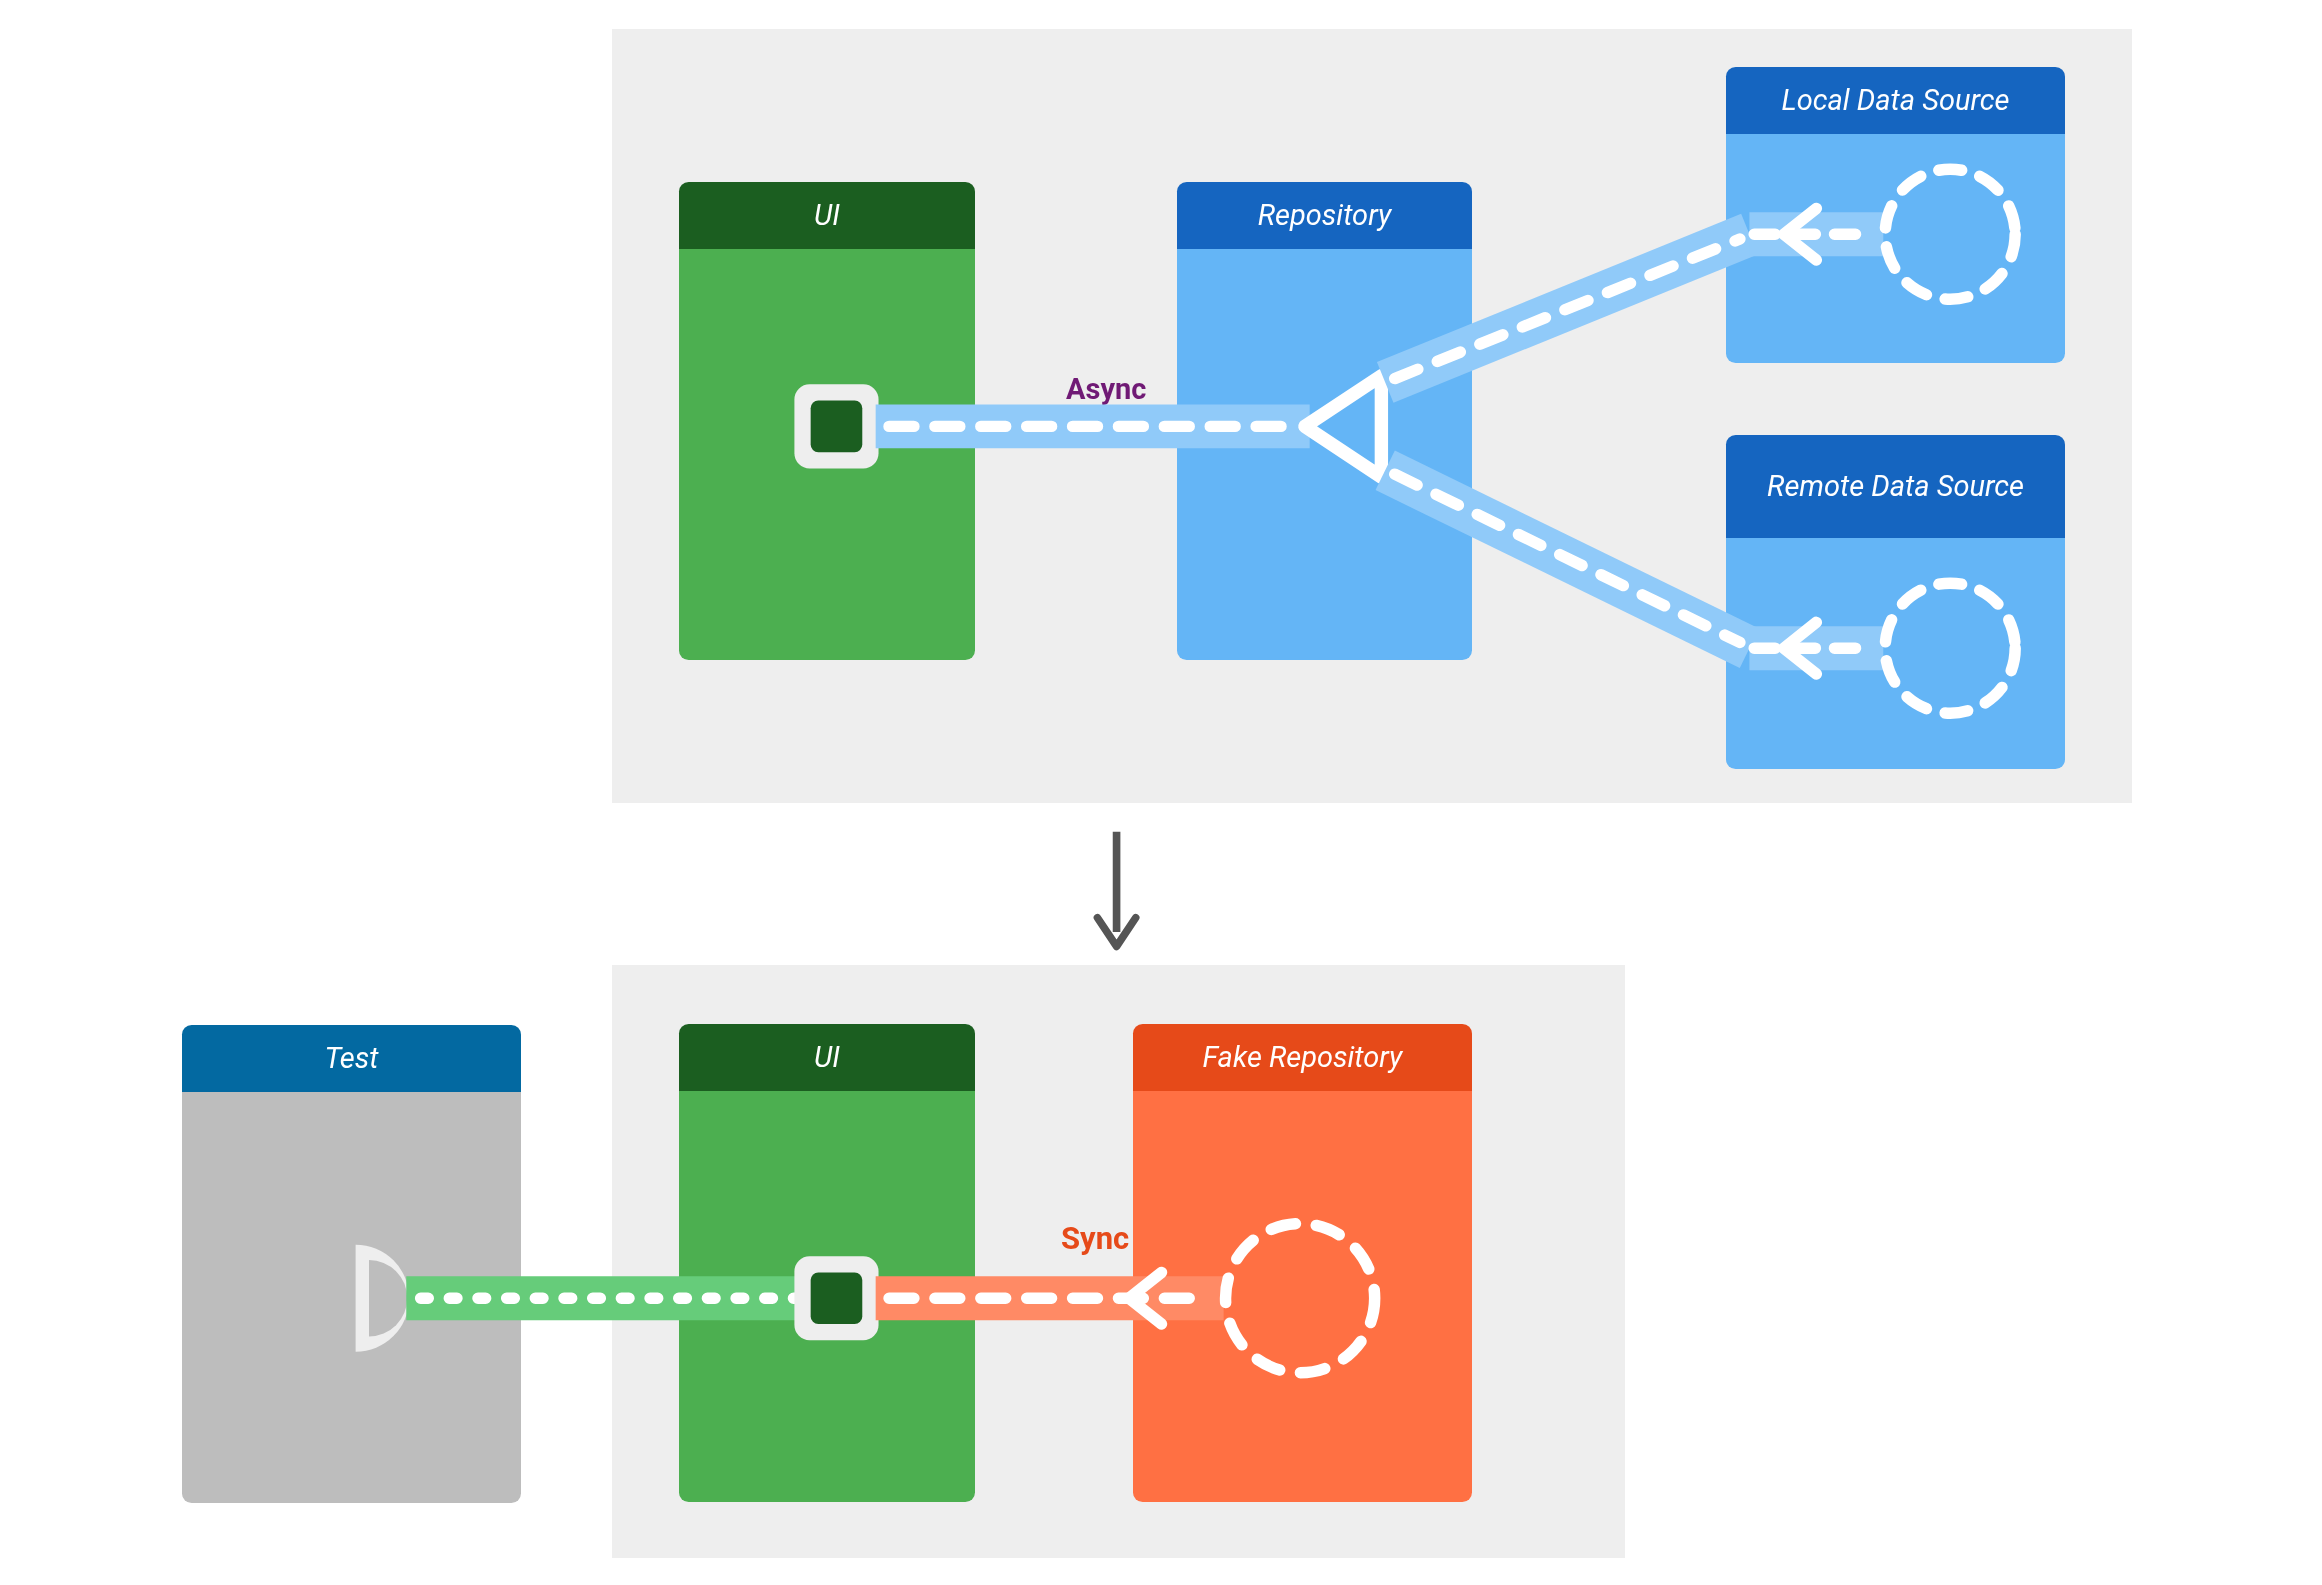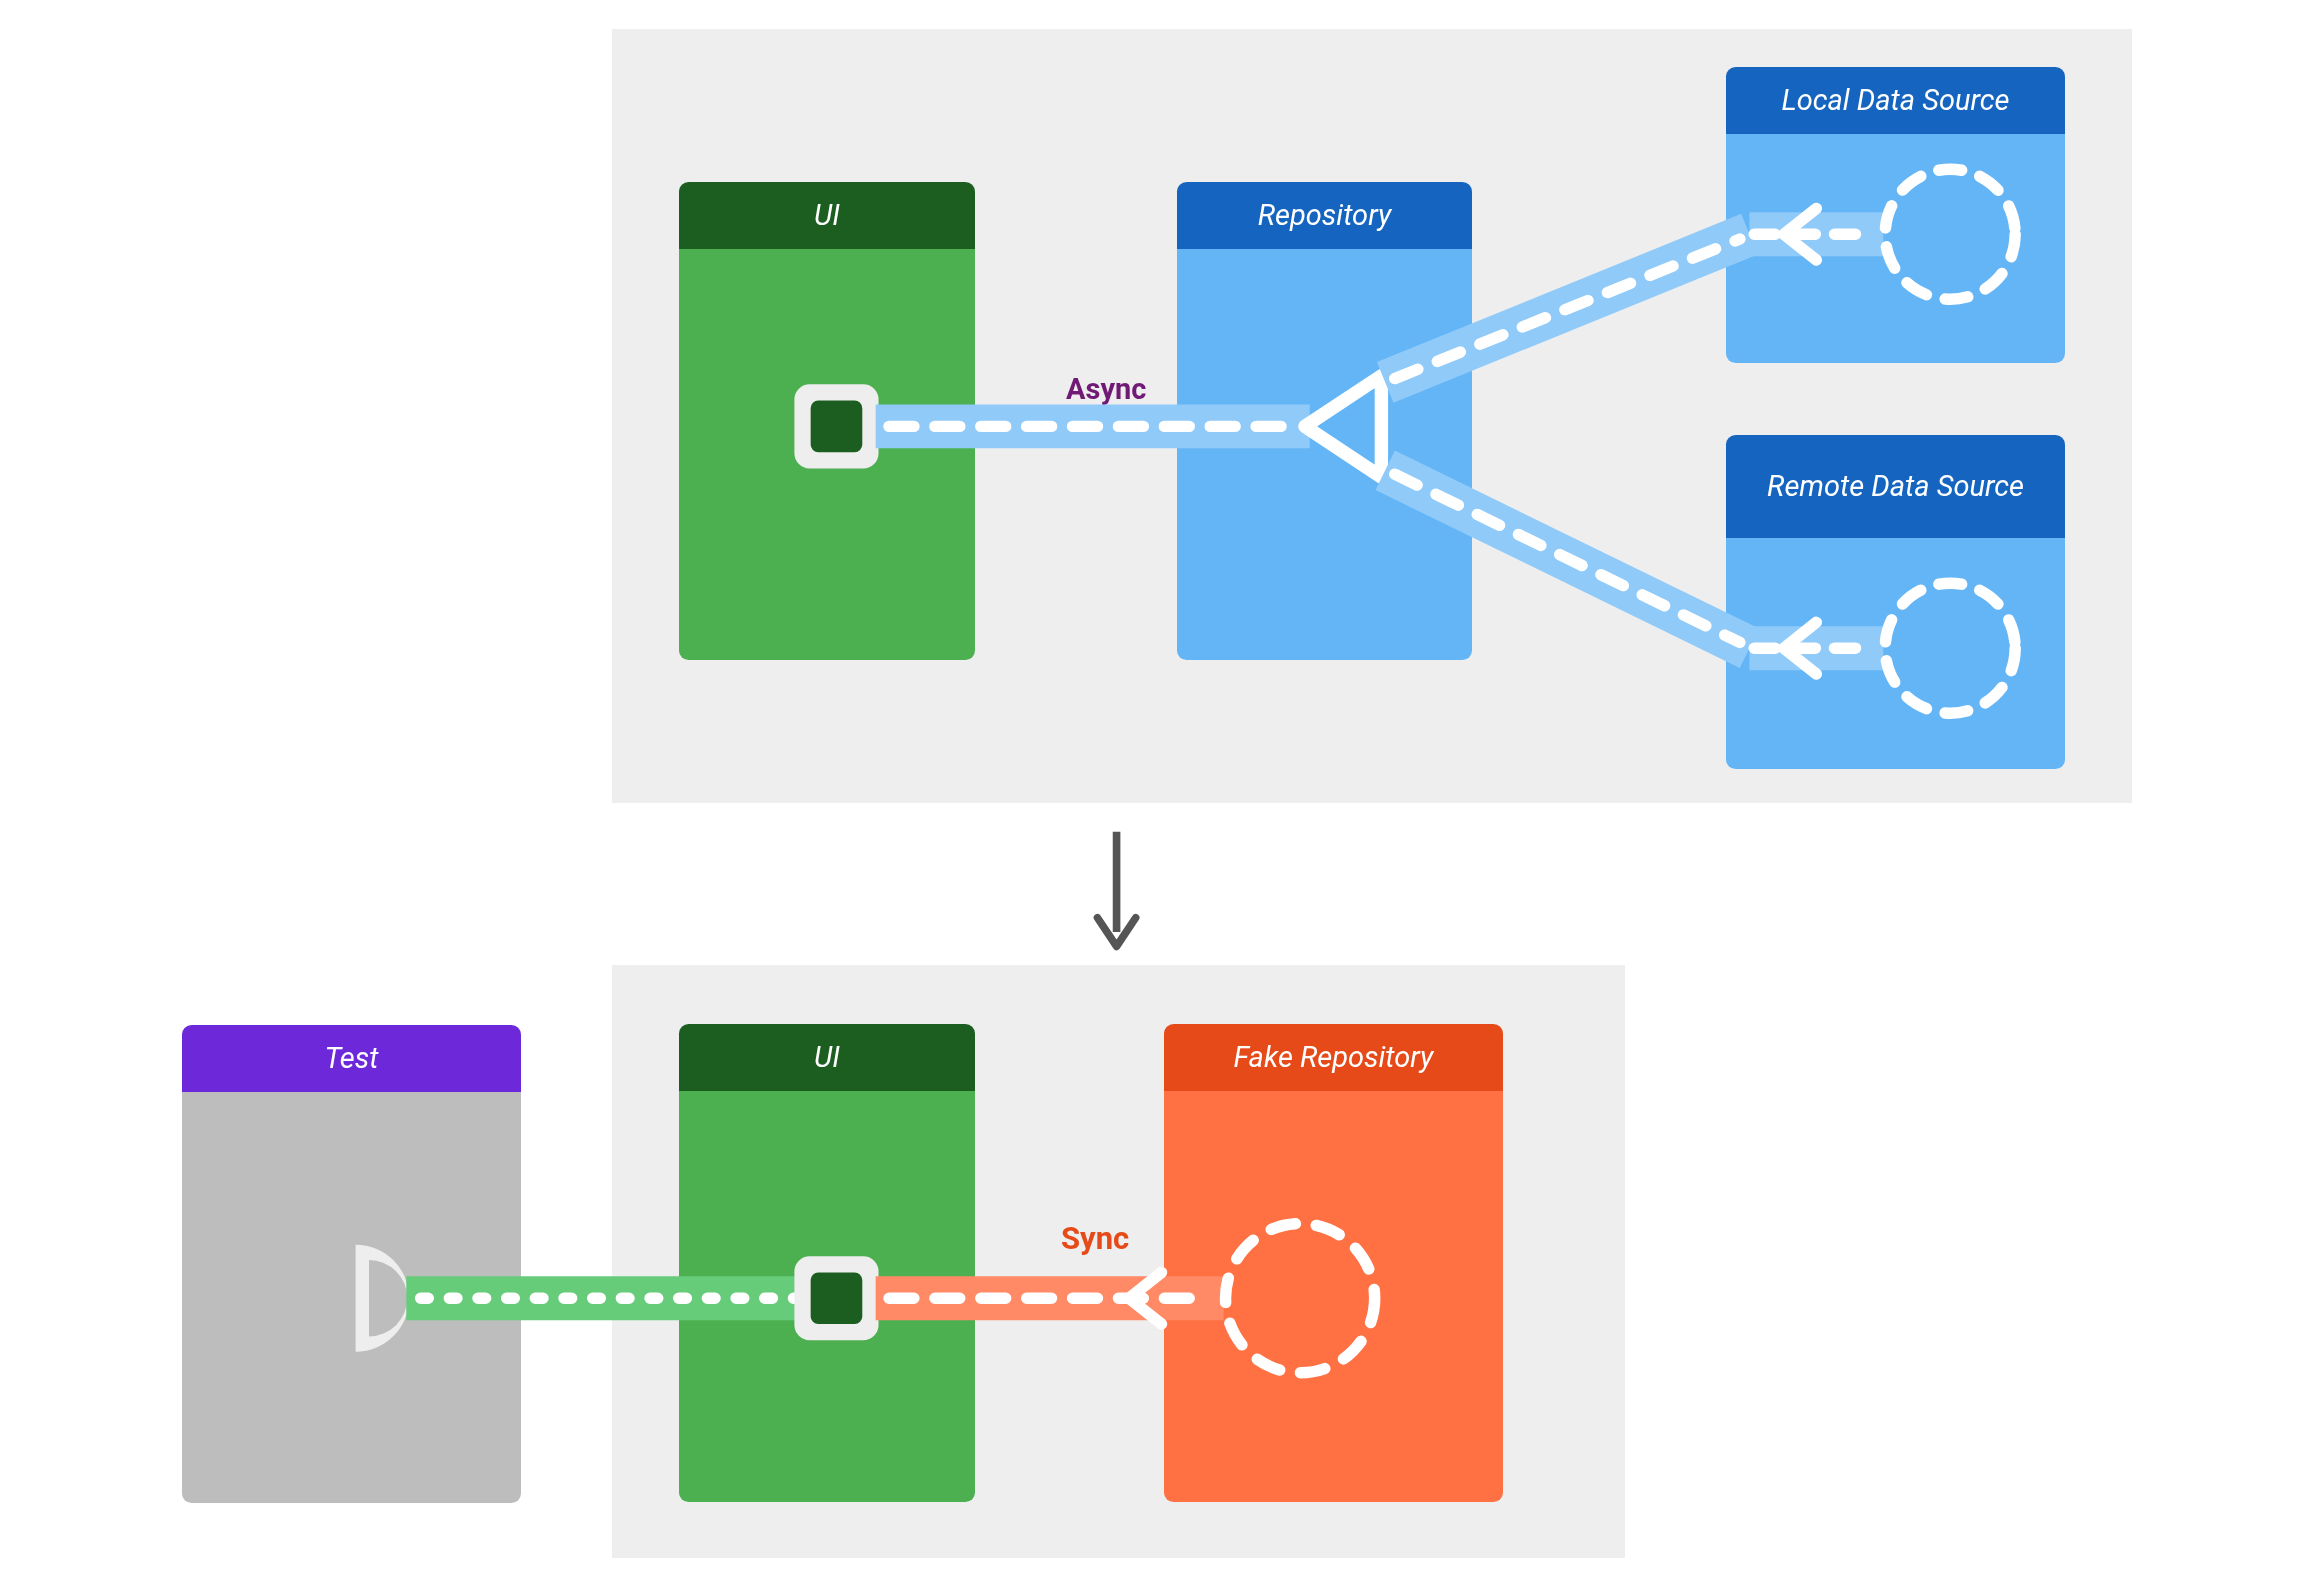--- a/index.html
+++ b/index.html
@@ -75,28 +75,28 @@
 
 <div class="label-async" style="left:1066px; top:348px; color:#701a75;margin-top:24px;">Async</div>
 
 <div class="panel" style="left:612px; top:965px; width:1013px; height:593px;">
 
   <div class="box" style="left:67px; top:59px; width:296px; height:478px;">
     <div class="header" style="background:#1b5e20; height:67px;">UI</div>
     <div class="body" style="background:#4caf50; height:411px;"></div>
   </div>
 
-  <div class="box" style="left:552px; top:59px; width:339px; height:478px;">
+  <div class="box" style="left:521px; top:59px; width:339px; height:478px;">
     <div class="header" style="background:#e64a19; height:67px;">Fake Repository</div>
     <div class="body" style="background:#ff7043; height:411px;"></div>
   </div>
 </div>
 
 <div class="box" style="left:182px; top:1025px; width:339px; height:478px;">
-  <div class="header" style="background:#6d28d9; height:67px;">Test</div>
+  <div class="header" style="background:#0369a1; height:67px;">Test</div>
   <div class="body" style="background:#bdbdbd; height:411px;"></div>
 </div>
 
 <div class="label-sync" style="left:1061px; top:1220px; color:#e64a19;">Sync</div>
 
 <svg class="overlay" viewBox="0 0 2430 1659">
 
   <g>
     <rect x="831" y="402" width="88" height="88" rx="16" fill="#eeeeee"></rect>
     <rect x="848" y="419" width="54" height="54" rx="8" fill="#1b5e20"></rect>

